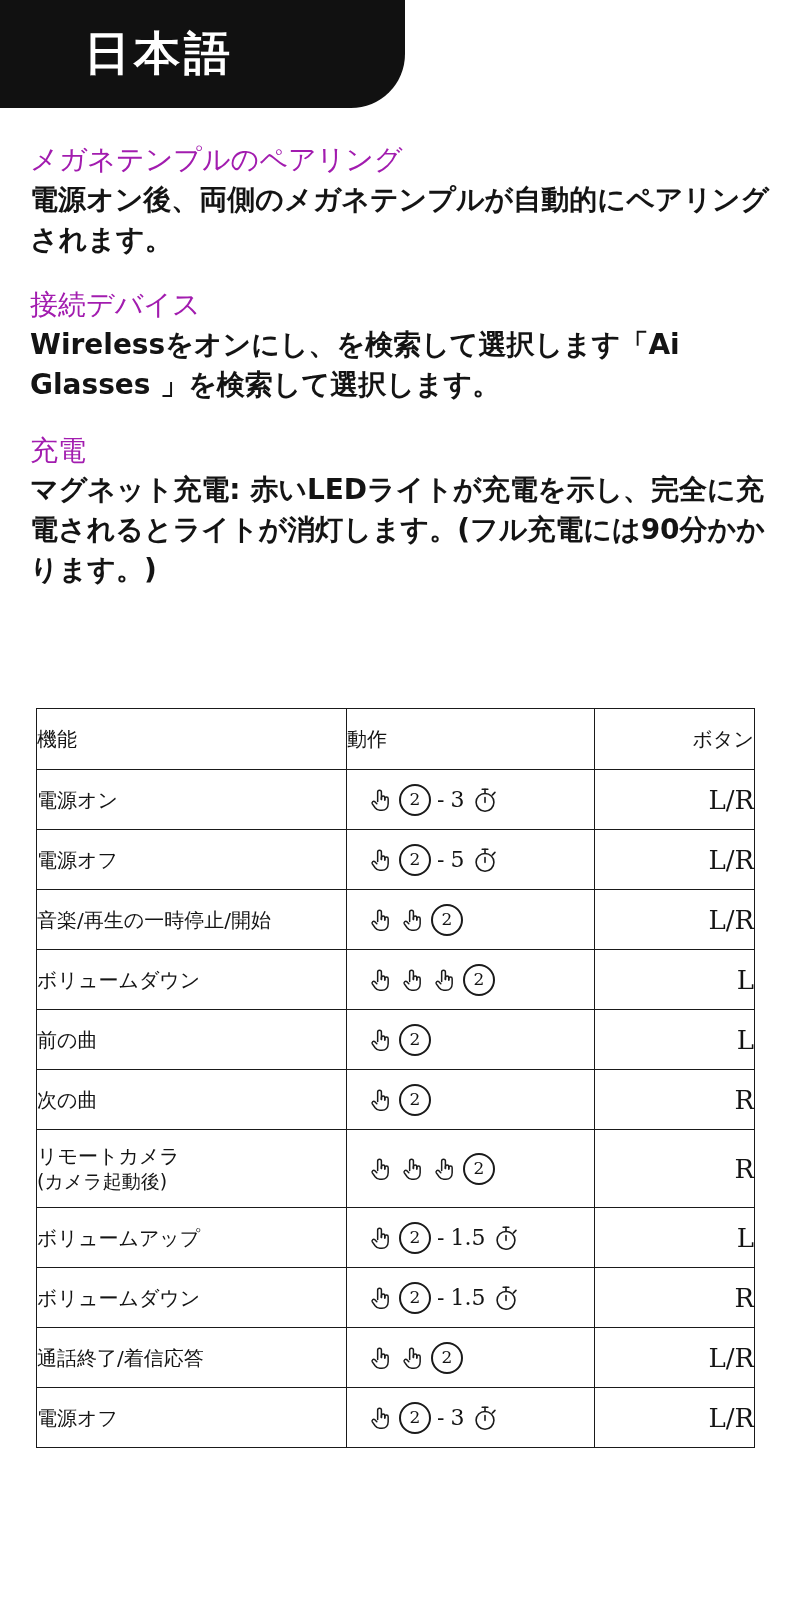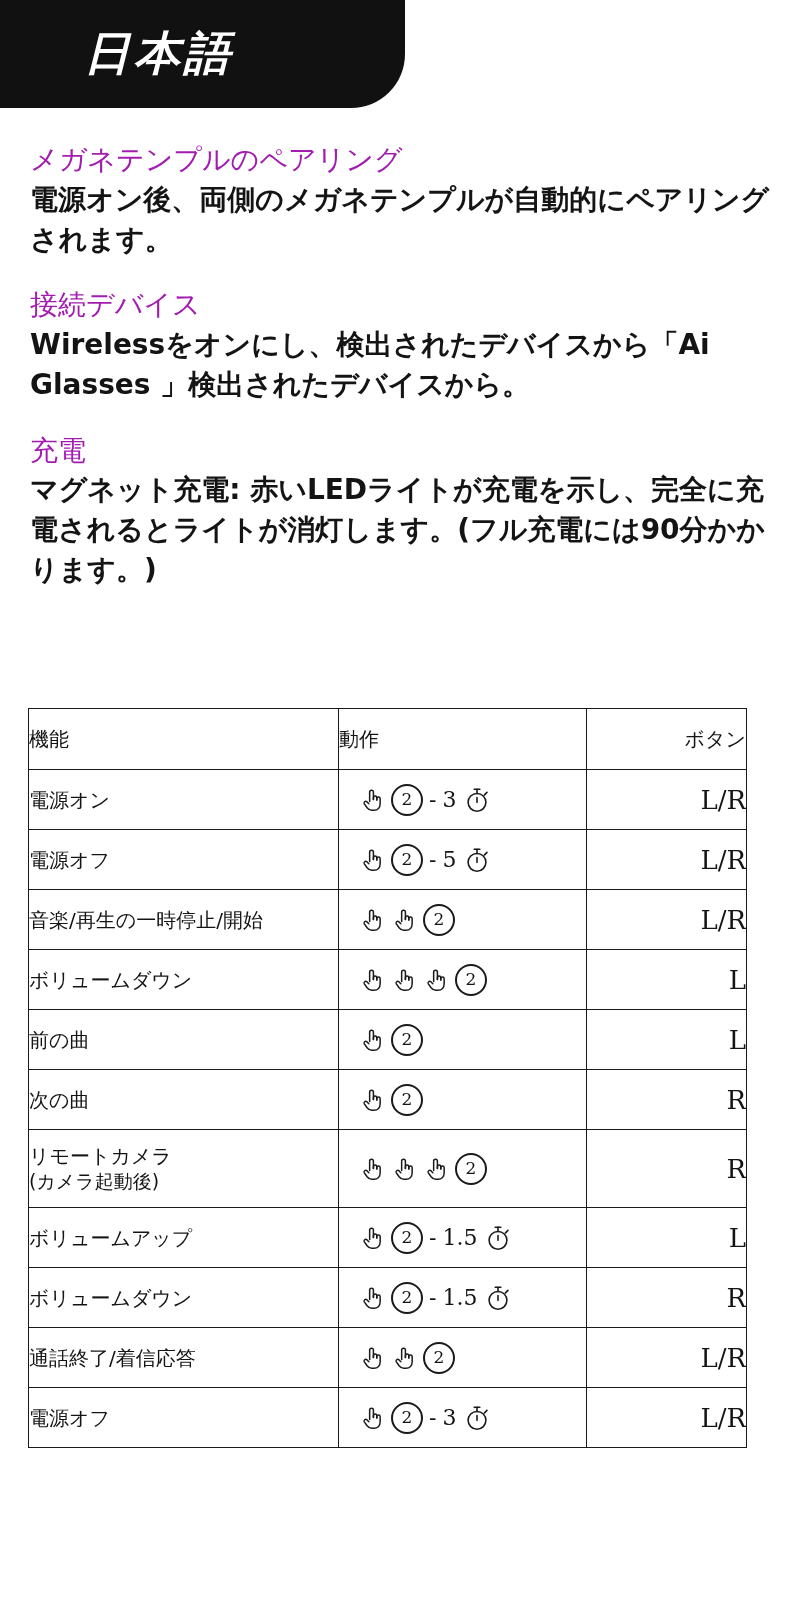--- a/index.html
+++ b/index.html
@@ -20,21 +20,20 @@
   .header-banner {
     position: absolute;
     top: 0;
     left: 0;
     width: 405px;
     height: 108px;
     background: #111111;
     border-bottom-right-radius: 54px;
     display: flex;
     align-items: center;
-    font-style: italic;
   }
   .header-title {
     color: #ffffff;
     font-size: 46px;
     font-weight: 700;
     letter-spacing: 4px;
     margin-left: 84px;
     font-family: "DejaVu Sans", sans-serif;
   }
 
@@ -58,21 +57,21 @@
     font-size: 28px;
     line-height: 1.42;
     color: #141414;
     font-weight: 700;
   }
 
   
   .table-wrap {
     position: absolute;
     top: 708px;
-    left: 28px;
+    left: 36px;
     width: 718px;
   }
   table.spec {
     border-collapse: collapse;
     width: 100%;
     table-layout: fixed;
   }
   table.spec th, table.spec td {
     border: 1.5px solid #1a1a1a;
     padding: 0;
@@ -171,21 +170,21 @@
 
 <div class="content">
 
   <div class="section">
     <div class="sec-head">メガネテンプルのペアリング</div>
     <div class="sec-body">電源オン後、両側のメガネテンプルが自動的にペアリングされます。</div>
   </div>
 
   <div class="section">
     <div class="sec-head">接続デバイス</div>
-    <div class="sec-body">Wirelessをオンにし、検出されたデバイスから「Ai Glasses 」検出されたデバイスから。</div>
+    <div class="sec-body">Wirelessをオンにし、を検索して選択します「Ai Glasses 」を検索して選択します。</div>
   </div>
 
   <div class="section">
     <div class="sec-head">充電</div>
     <div class="sec-body">マグネット充電: 赤いLEDライトが充電を示し、完全に充電されるとライトが消灯します。(フル充電には90分かかります。)</div>
   </div>
 
 </div>
 
 <div class="table-wrap">

